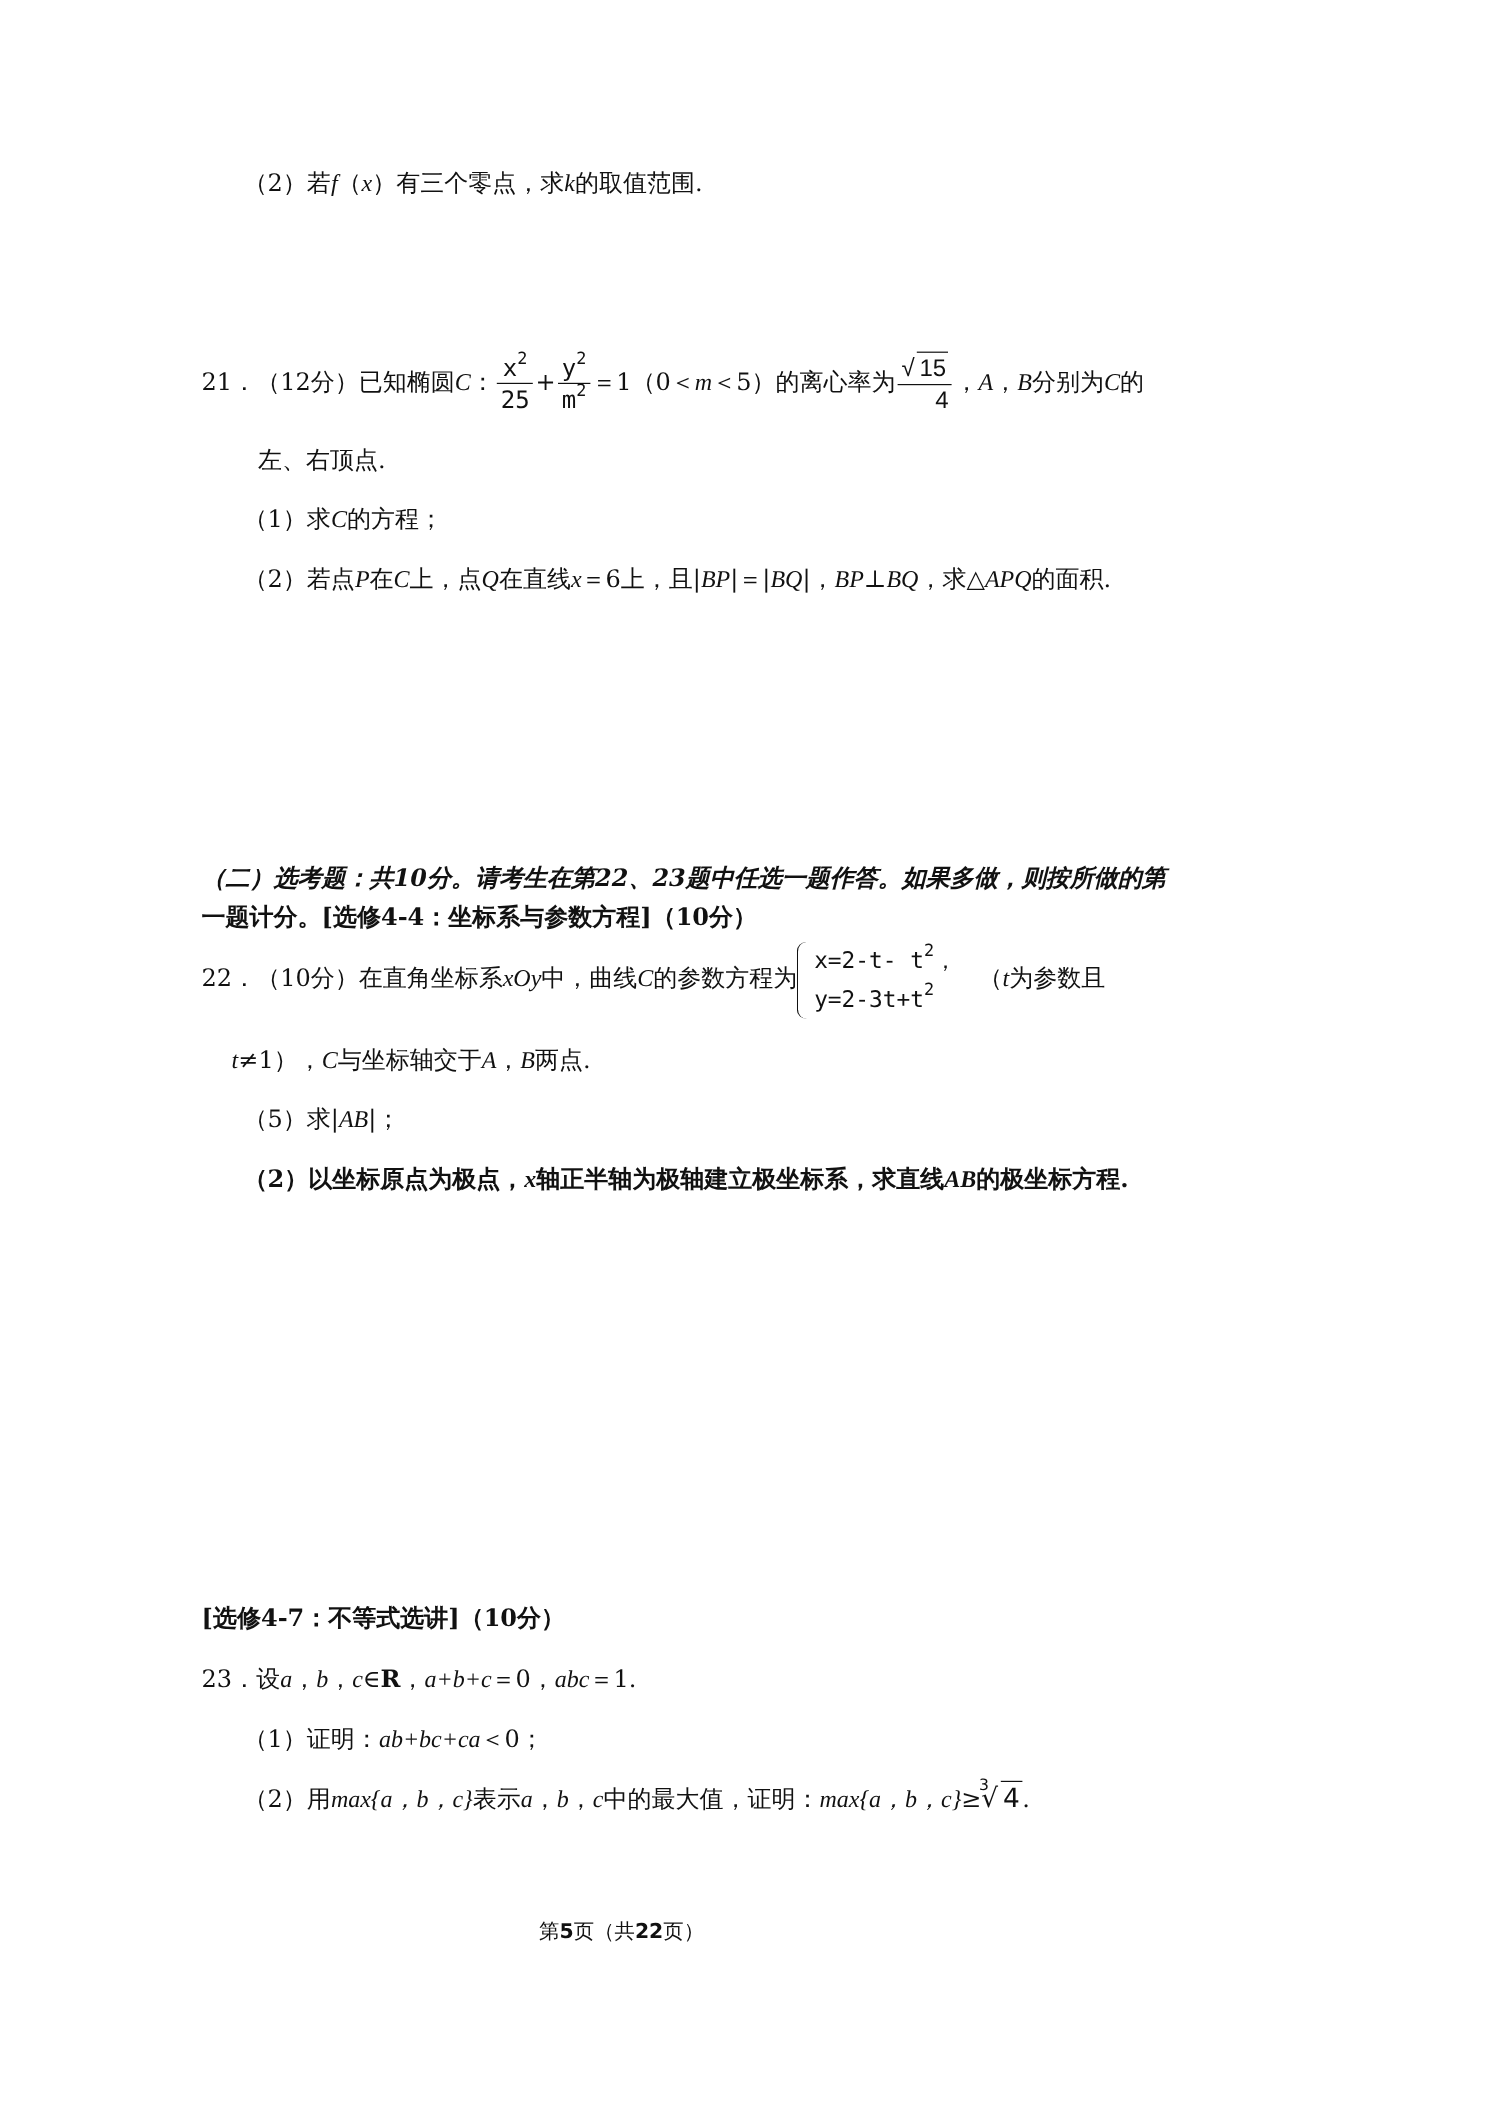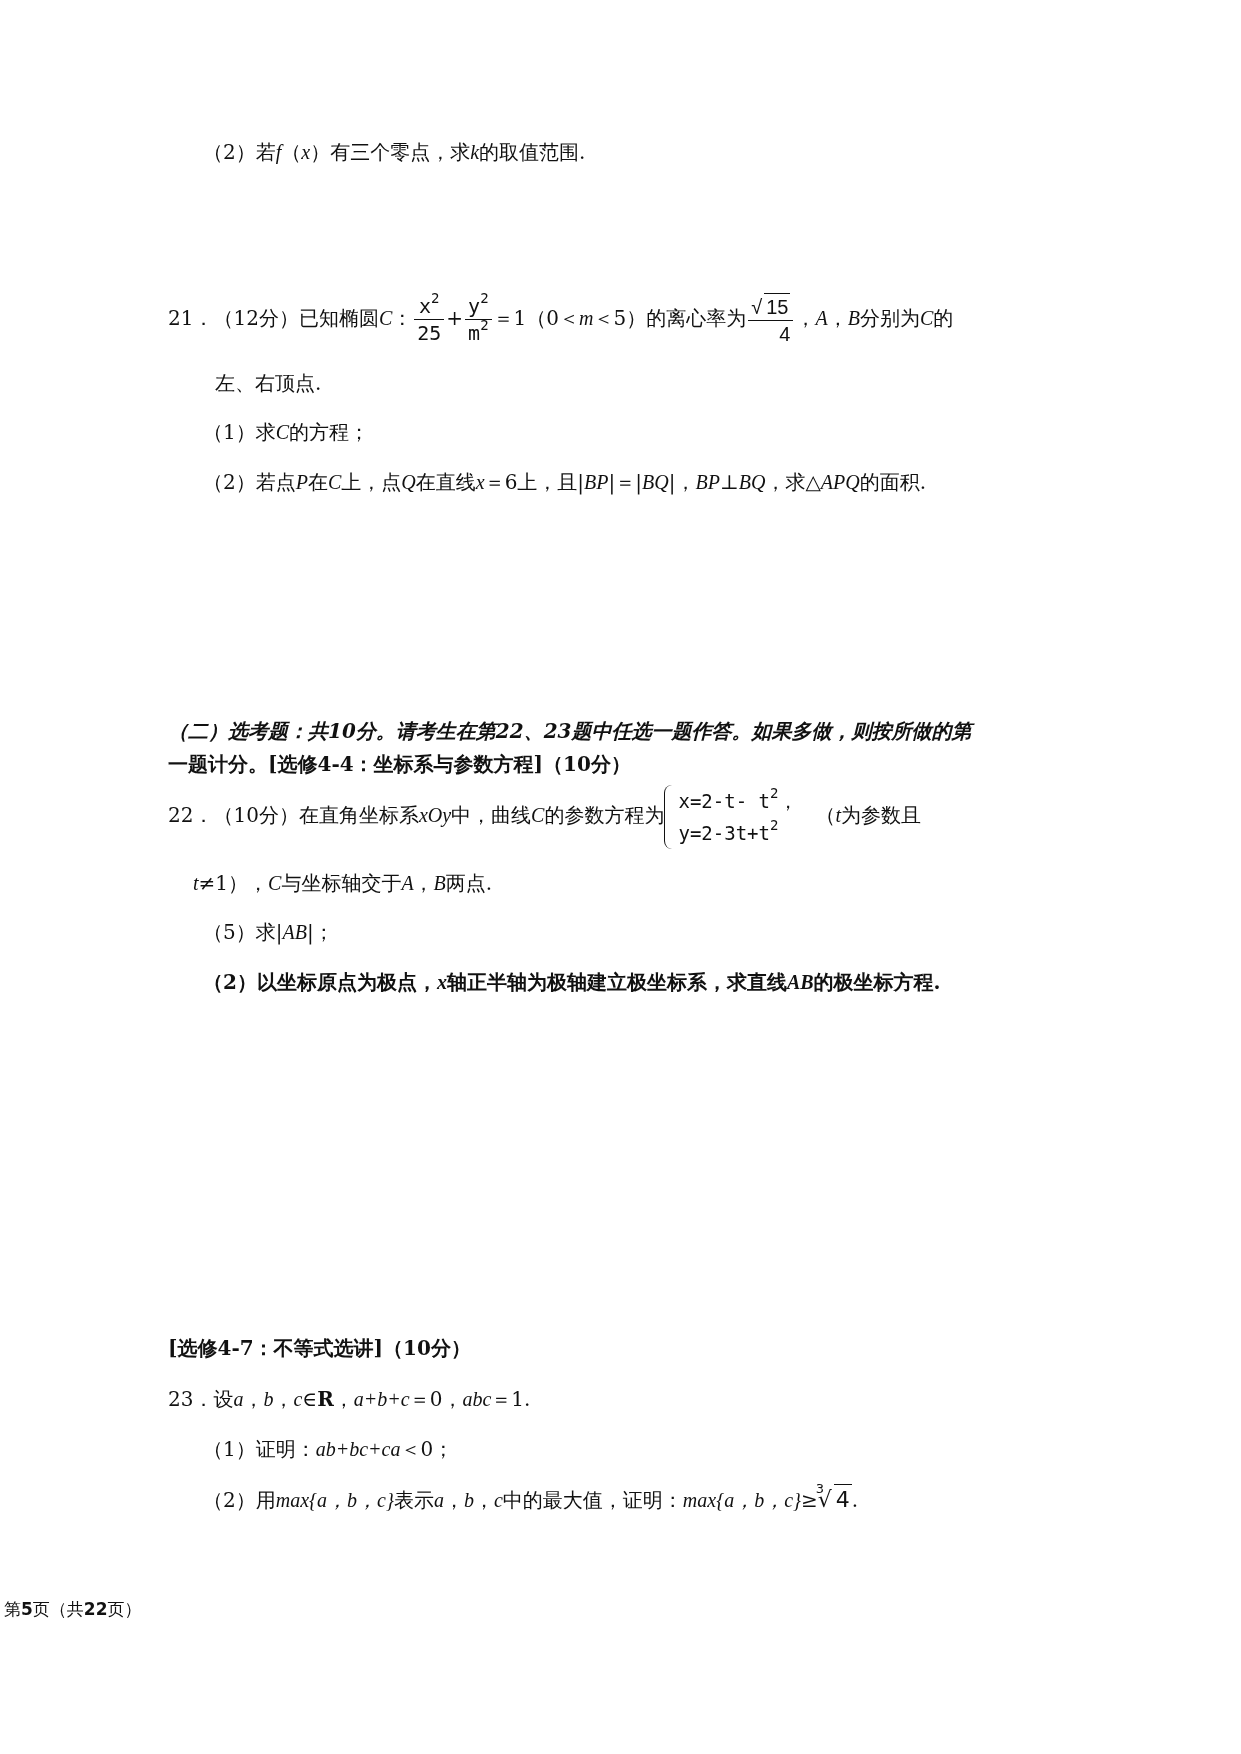--- a/index.html
+++ b/index.html
@@ -13,21 +13,21 @@
     .frac .den { display: block; line-height: 26px; padding: 0 3px; font-family: "DejaVu Sans Mono", monospace; font-size: 20px; text-align: right; }
     .frac .num.sans, .frac .den.sans { font-family: Liberation Sans, sans-serif; }
     sup.s { font-size: 14px; vertical-align: 10px; line-height: 0; }
     .sqrt { display: inline-block; border-top: 1.5px solid #111; padding: 0 2px; margin-left: 2px; }
     .sys { display: inline-block; vertical-align: middle; position: relative; padding-left: 14px; font-family: "DejaVu Sans Mono", monospace; font-size: 19px; }
     .sys .brace { position: absolute; left: 0; top: 0; bottom: 0; width: 10px;
       border-left: 1.5px solid #111; border-radius: 8px 0 0 8px; }
     .sys .row { display: block; line-height: 32px; }
     .cbrt { display: inline-block; position: relative; font-size: 22px; font-family: "DejaVu Sans", sans-serif; }
     .cbrt .idx { position: absolute; left: -2px; top: -10px; font-size: 13px; }
-    .footer { position: absolute; left: 4px; width: 1004px; top: 1598px; font-size: 17px; font-family: "DejaVu Sans", sans-serif; }
+    .footer { position: absolute; left: 16px; width: 1004px; top: 1598px; text-align: center; font-size: 17px; font-family: "DejaVu Sans", sans-serif; }
     .footer .b { font-weight: bold; }
   </style>
 </head>
 <body>
 
 <div class="line" style="left:203px; top:137px;">
   <span>（2）若</span><span class="it">f</span><span>（</span><span class="it">x</span><span>）有三个零点，求</span><span class="it">k</span><span>的取值范围.</span>
 </div>
 
 <div class="line" style="left:168px; top:288px; line-height:60px;">

